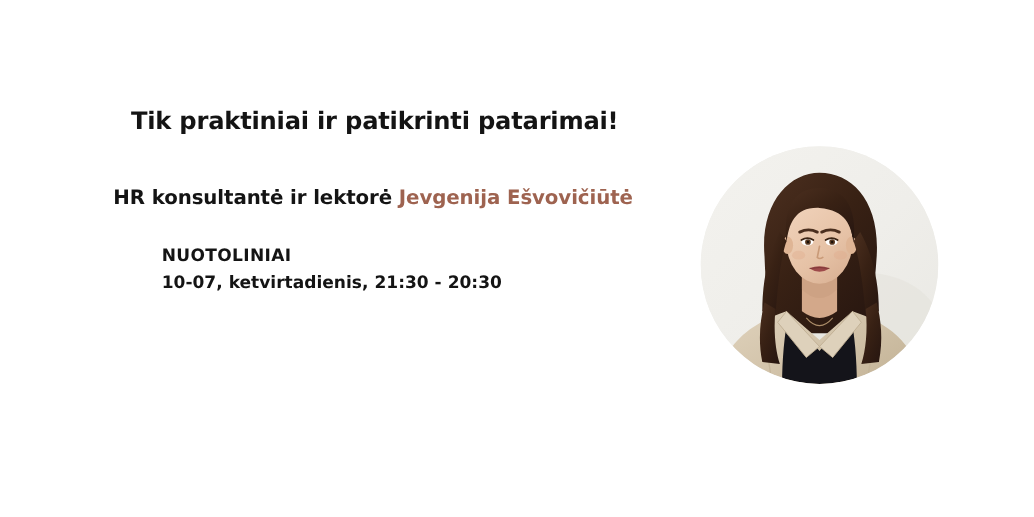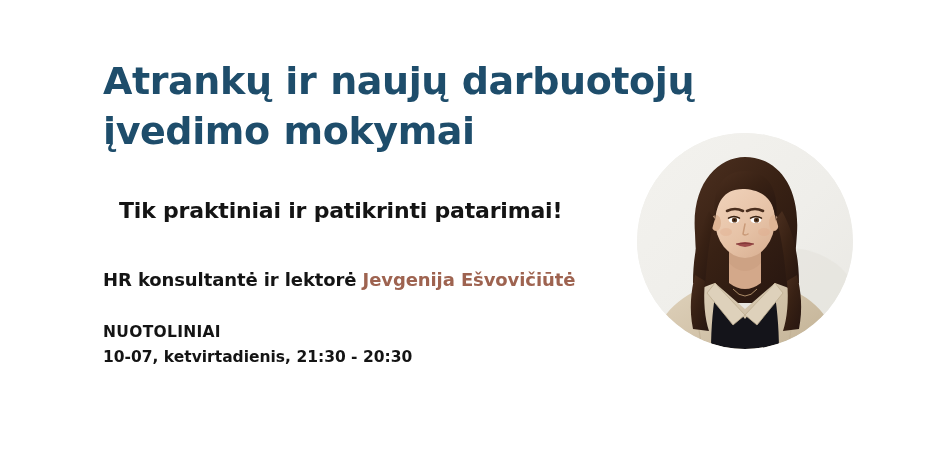--- a/index.html
+++ b/index.html
@@ -63,20 +63,21 @@
     letter-spacing: -0.1px;
     line-height: 24px;
     white-space: nowrap;
   }
   .presenter .name {
     color: #9e6350;
   }
 
   .details {
     padding-top: 28px;
+    margin-left: 44px;
   }
   .detail-line {
     font-family: "DejaVu Sans", sans-serif;
     font-size: 15.5px;
     font-weight: 700;
     color: #141414;
     line-height: 25px;
     letter-spacing: 0px;
     margin: 0;
   }
@@ -101,21 +102,20 @@
     height: 216px;
   }
 </style>
 </head>
 <body>
 
 <div class="banner">
 
   <div class="text-col">
 
-    <h1 class="headline">Atrankų ir naujų darbuotojų įvedimo mokymai</h1>
 
     <p class="tagline">Tik praktiniai ir patikrinti patarimai!</p>
 
     <p class="presenter">
       <span class="role">HR konsultantė ir lektorė </span><span class="name">Jevgenija Ešvovičiūtė</span>
     </p>
 
     <div class="details">
       <p class="detail-line mode">NUOTOLINIAI</p>
       <p class="detail-line">10-07, ketvirtadienis, 21:30 - 20:30</p>

